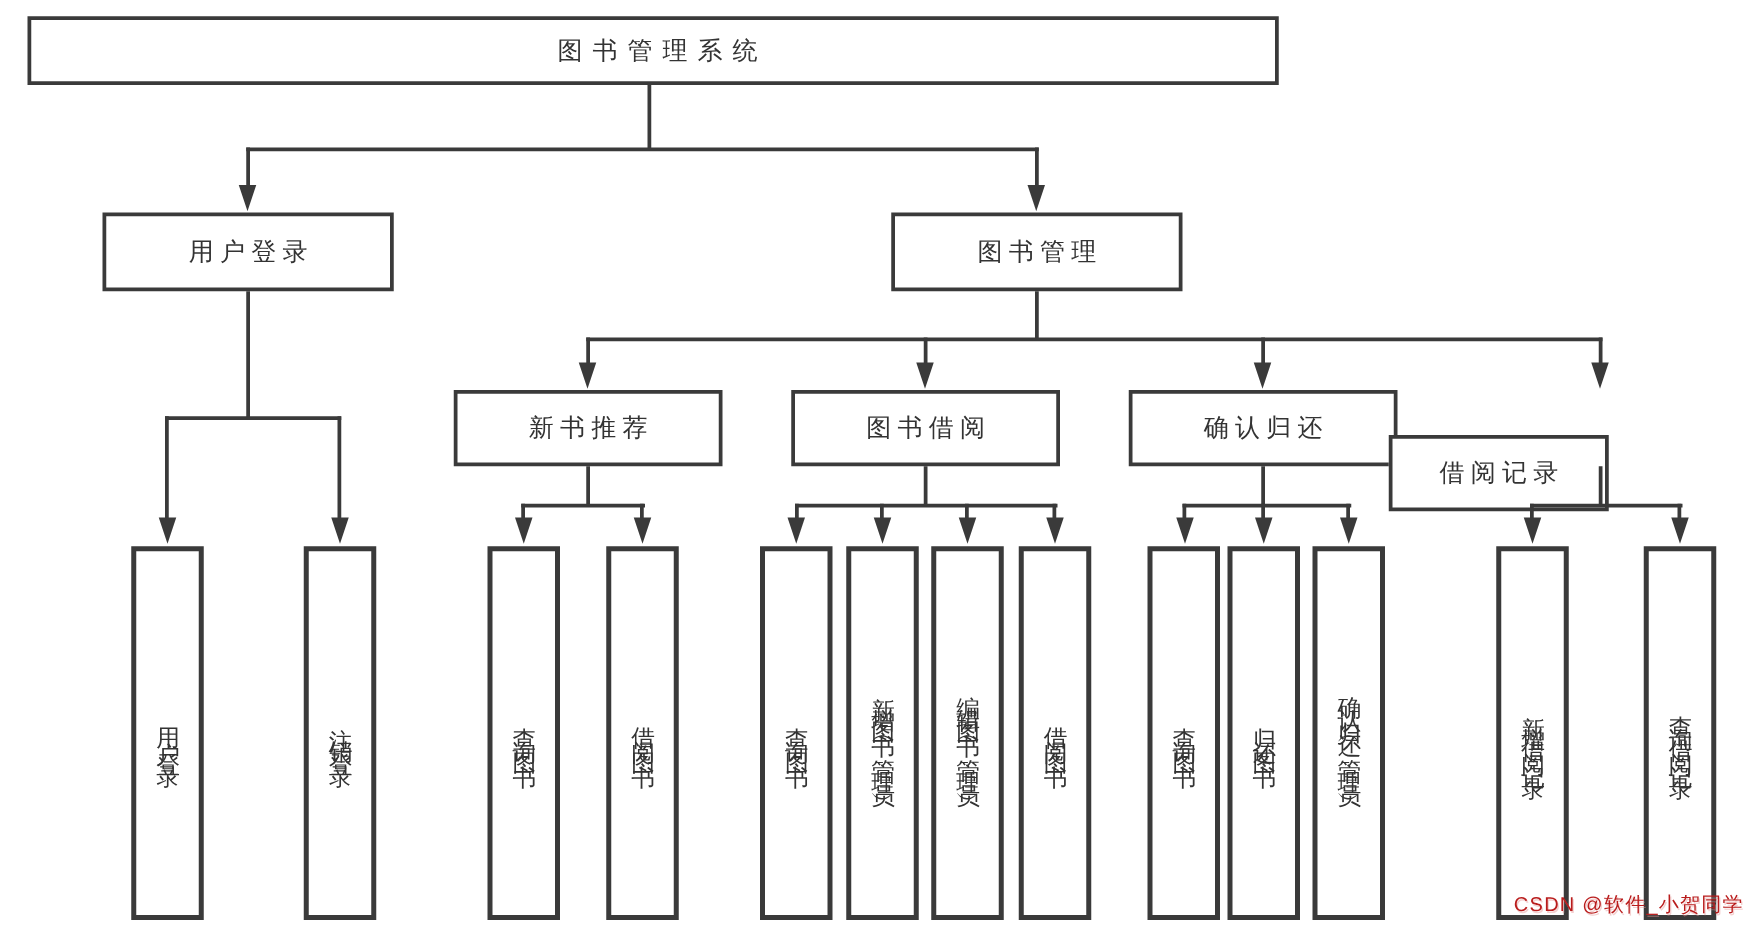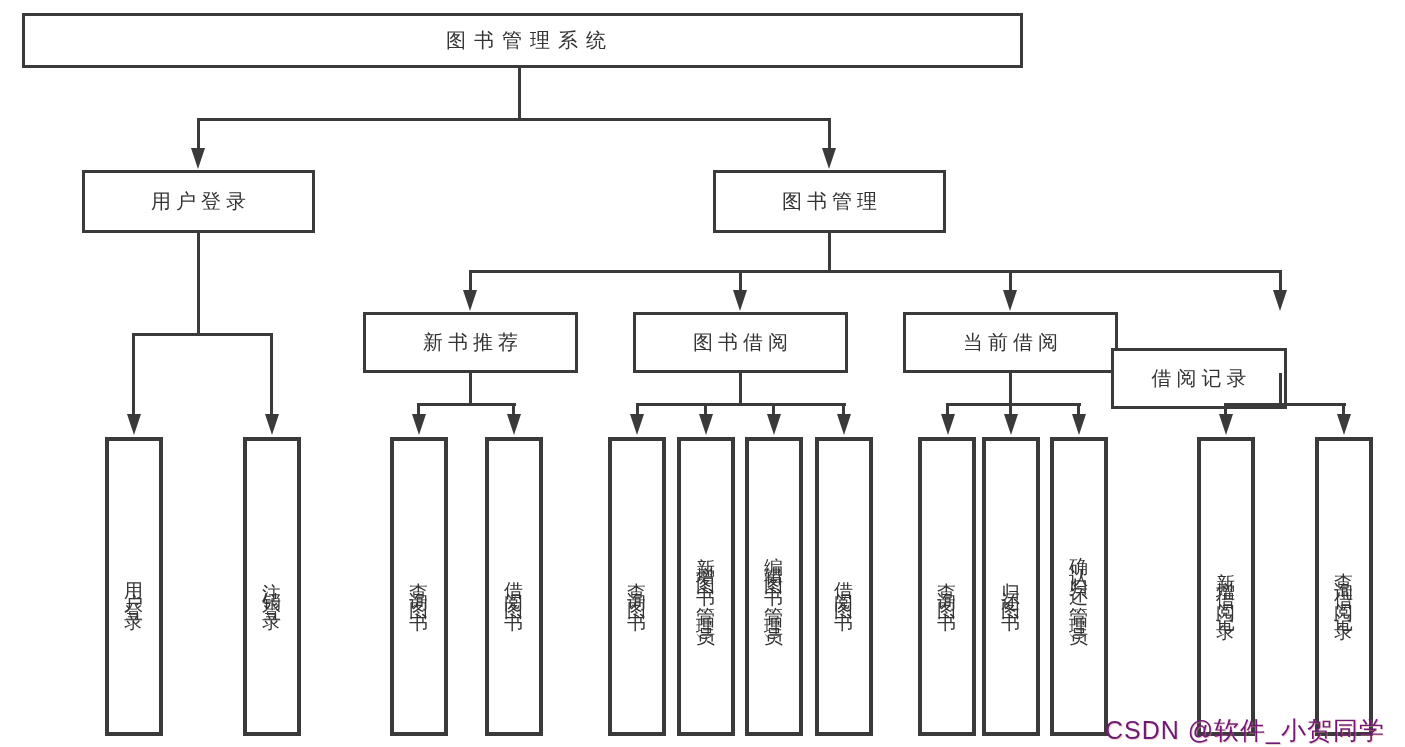--- a/index.html
+++ b/index.html
@@ -22,22 +22,22 @@
   }
   .vline,.hline{position:absolute;background:#3a3a3a;}
   .vline{width:3px;}
   .hline{height:3px;}
   .arrow{
     position:absolute;width:0;height:0;
     border-left:7px solid transparent;border-right:7px solid transparent;
     border-top:21px solid #3a3a3a;
   }
   .watermark{
-    position:absolute;top:714px;right:20px;z-index:5;
-    font-size:25px;color:#701a75;letter-spacing:1px;
+    position:absolute;top:714px;right:10px;z-index:5;
+    font-size:16px;color:#b91c1c;letter-spacing:1px;
     text-shadow:1px 1px 0 rgba(228,150,150,0.45);
   }
 </style>
 </head>
 <body>
 
 <div class="stage">
 
   <div class="box root" style="left:22px;top:13px;width:1001px;height:55px;">图书管理系统</div>
 
@@ -64,21 +64,21 @@
   <div class="arrow" style="left:463px;top:290px;"></div>
   <div class="vline" style="left:739px;top:270px;height:22px;"></div>
   <div class="arrow" style="left:733px;top:290px;"></div>
   <div class="vline" style="left:1009px;top:270px;height:22px;"></div>
   <div class="arrow" style="left:1003px;top:290px;"></div>
   <div class="vline" style="left:1279px;top:270px;height:22px;"></div>
   <div class="arrow" style="left:1273px;top:290px;"></div>
 
   <div class="box hbox" style="left:363px;top:312px;width:215px;height:61px;">新书推荐</div>
   <div class="box hbox" style="left:633px;top:312px;width:215px;height:61px;">图书借阅</div>
-  <div class="box hbox" style="left:903px;top:312px;width:215px;height:61px;">当前借阅</div>
+  <div class="box hbox" style="left:903px;top:312px;width:215px;height:61px;">确认归还</div>
   <div class="box hbox" style="left:1111px;top:312px;width:176px;height:61px;margin-top:36px;">借阅记录</div>
 
   <div class="vline" style="left:469px;top:373px;height:32px;"></div>
   <div class="hline" style="left:417px;top:403px;width:99px;"></div>
   <div class="vline" style="left:417px;top:403px;height:13px;"></div>
   <div class="arrow" style="left:412px;top:414px;"></div>
   <div class="vline" style="left:512px;top:403px;height:13px;"></div>
   <div class="arrow" style="left:507px;top:414px;"></div>
 
   <div class="vline" style="left:739px;top:373px;height:32px;"></div>

